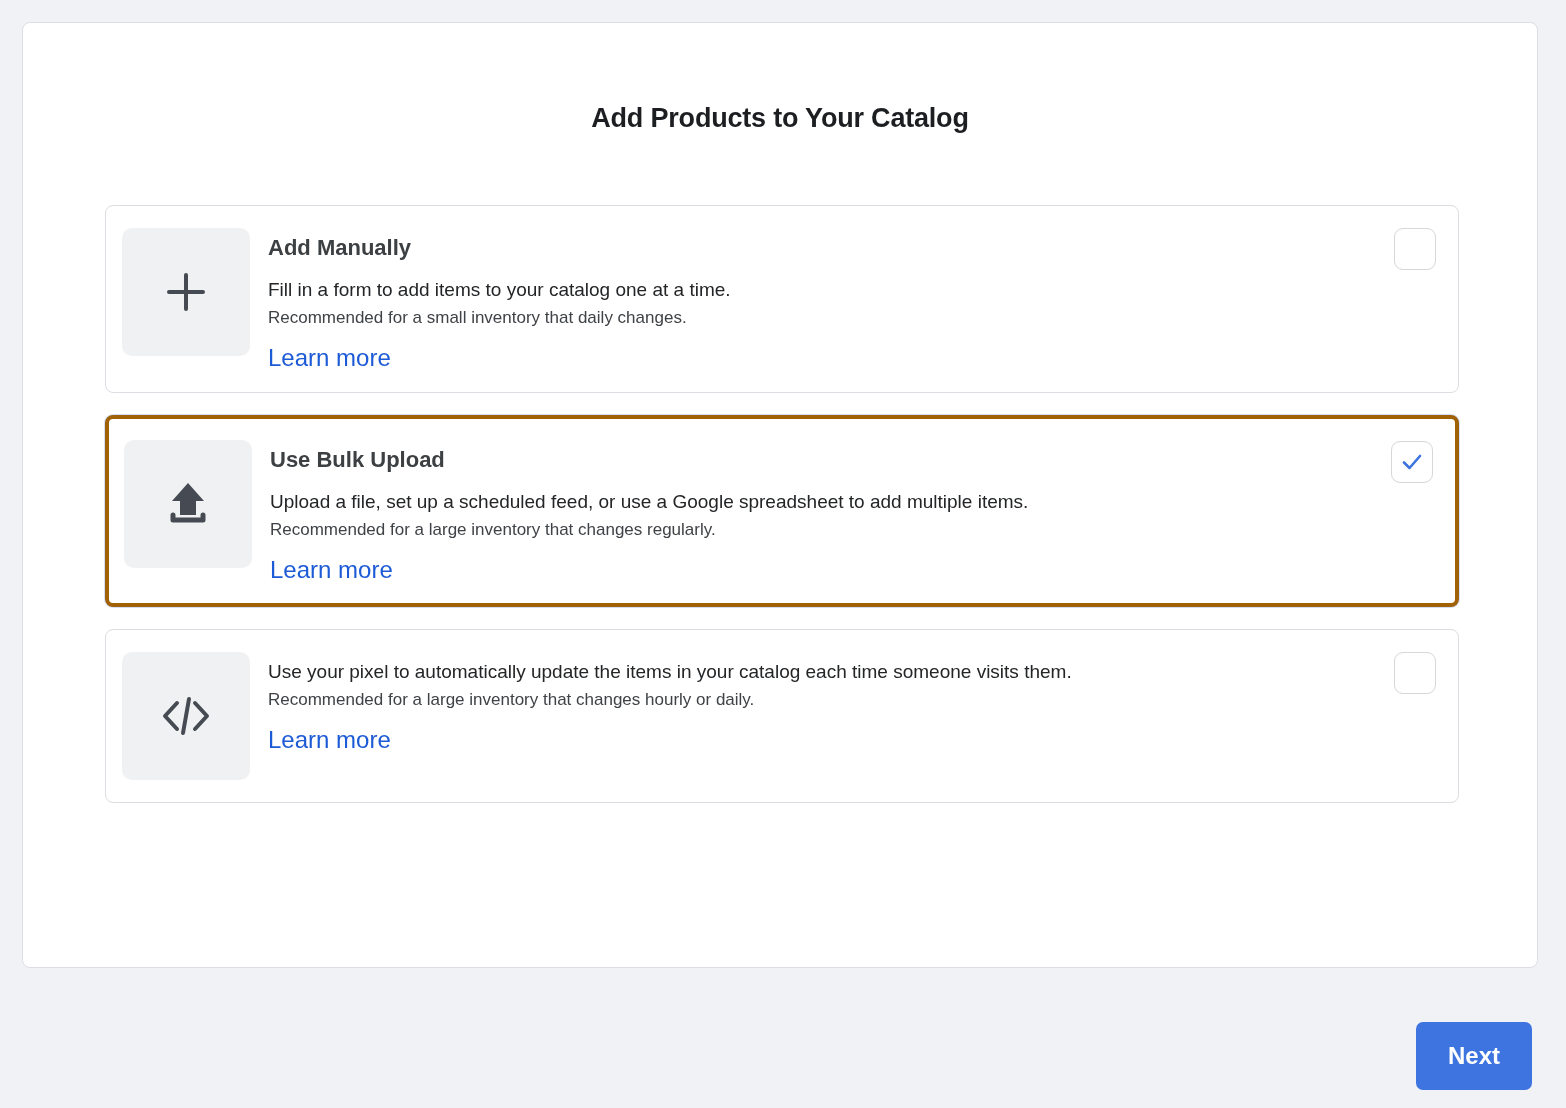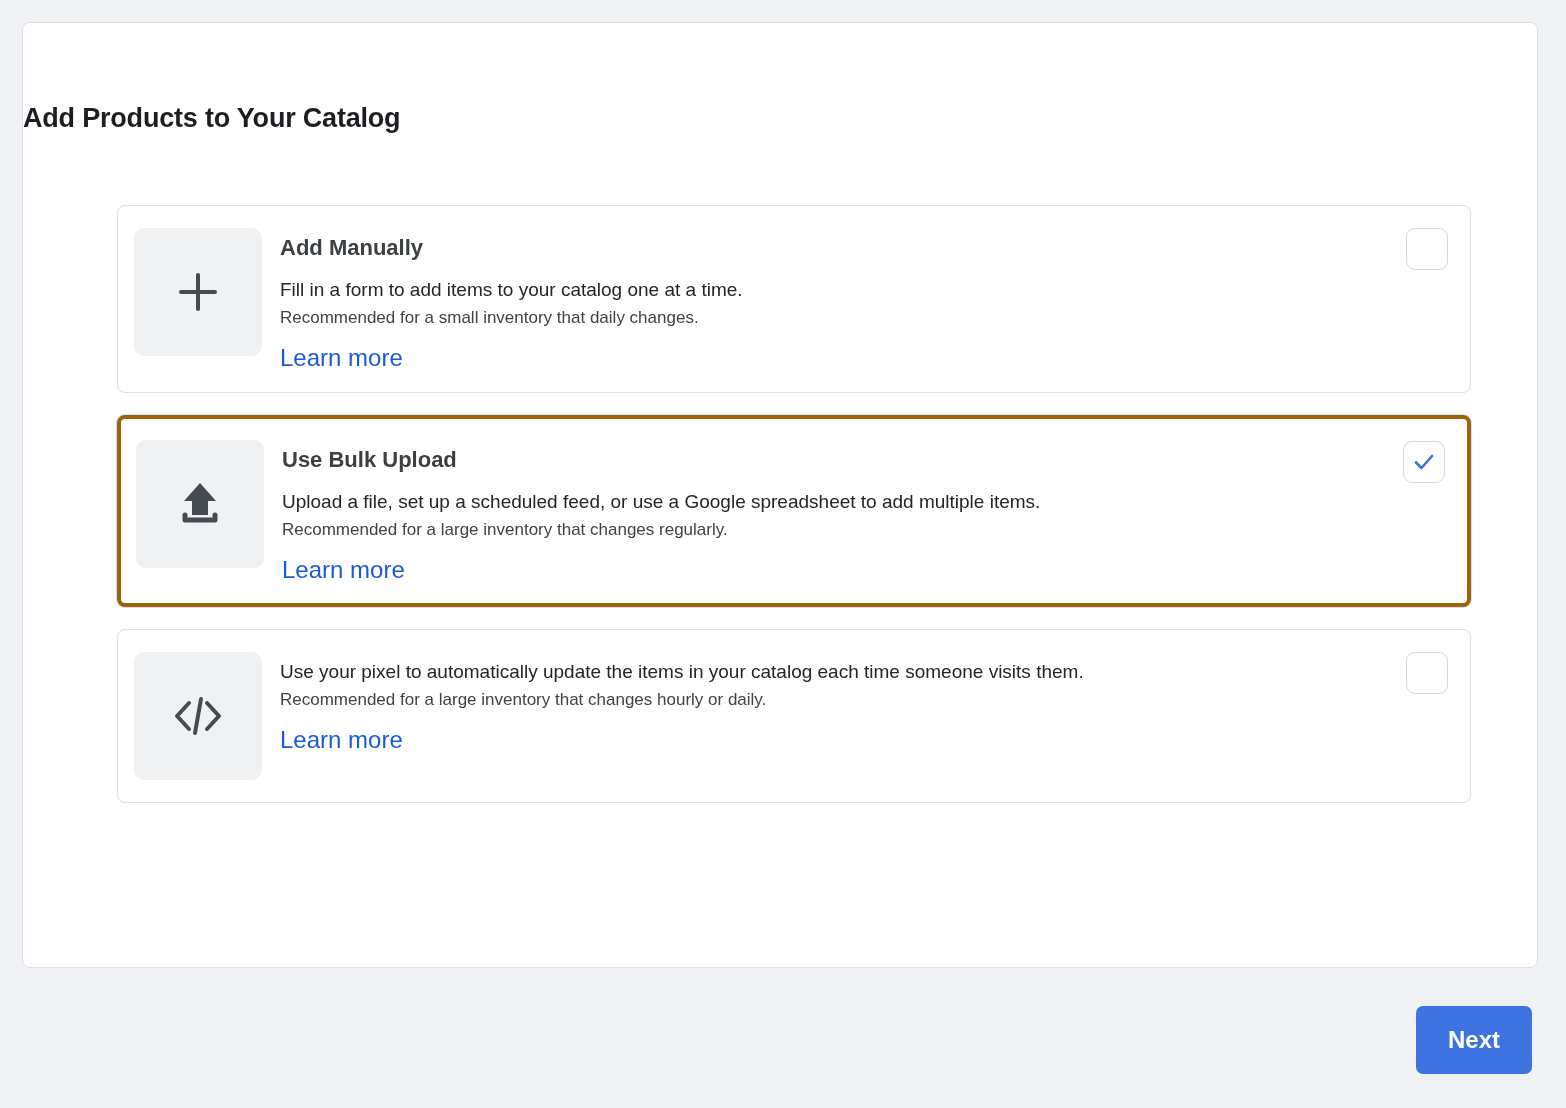--- a/index.html
+++ b/index.html
@@ -31,34 +31,34 @@
     height: 946px;
     background: #ffffff;
     border: 1px solid #dcdee3;
     border-radius: 8px;
     box-sizing: border-box;
   }
 
   .dialog-title {
     margin: 0;
     padding-top: 79px;
+    text-align: center;
     font-size: 27px;
     line-height: 32px;
     font-weight: bold;
     color: #1c1e21;
     letter-spacing: -0.2px;
   }
 
   
   .options {
     position: absolute;
     left: 82px;
     top: 182px;
     width: 1267px;
-    margin-left: 12px;
   }
 
   .option-card {
     position: relative;
     box-sizing: border-box;
     width: 1354px;
     border: 1px solid #dcdee3;
     border-radius: 8px;
     background: #ffffff;
     padding: 22px 22px 22px 16px;
@@ -177,21 +177,21 @@
     height: 68px;
     padding: 0 28px;
     background: #e4e6eb;
     color: #1c1e21;
     font-size: 24px;
   }
 
   .btn-next {
     position: absolute;
     right: 6px;
-    top: 0;
+    top: 16px;
     height: 68px;
     padding: 0 32px;
     background: #3d74e0;
     color: #ffffff;
     font-size: 24px;
     font-weight: bold;
   }
 </style>
 </head>
 <body>

